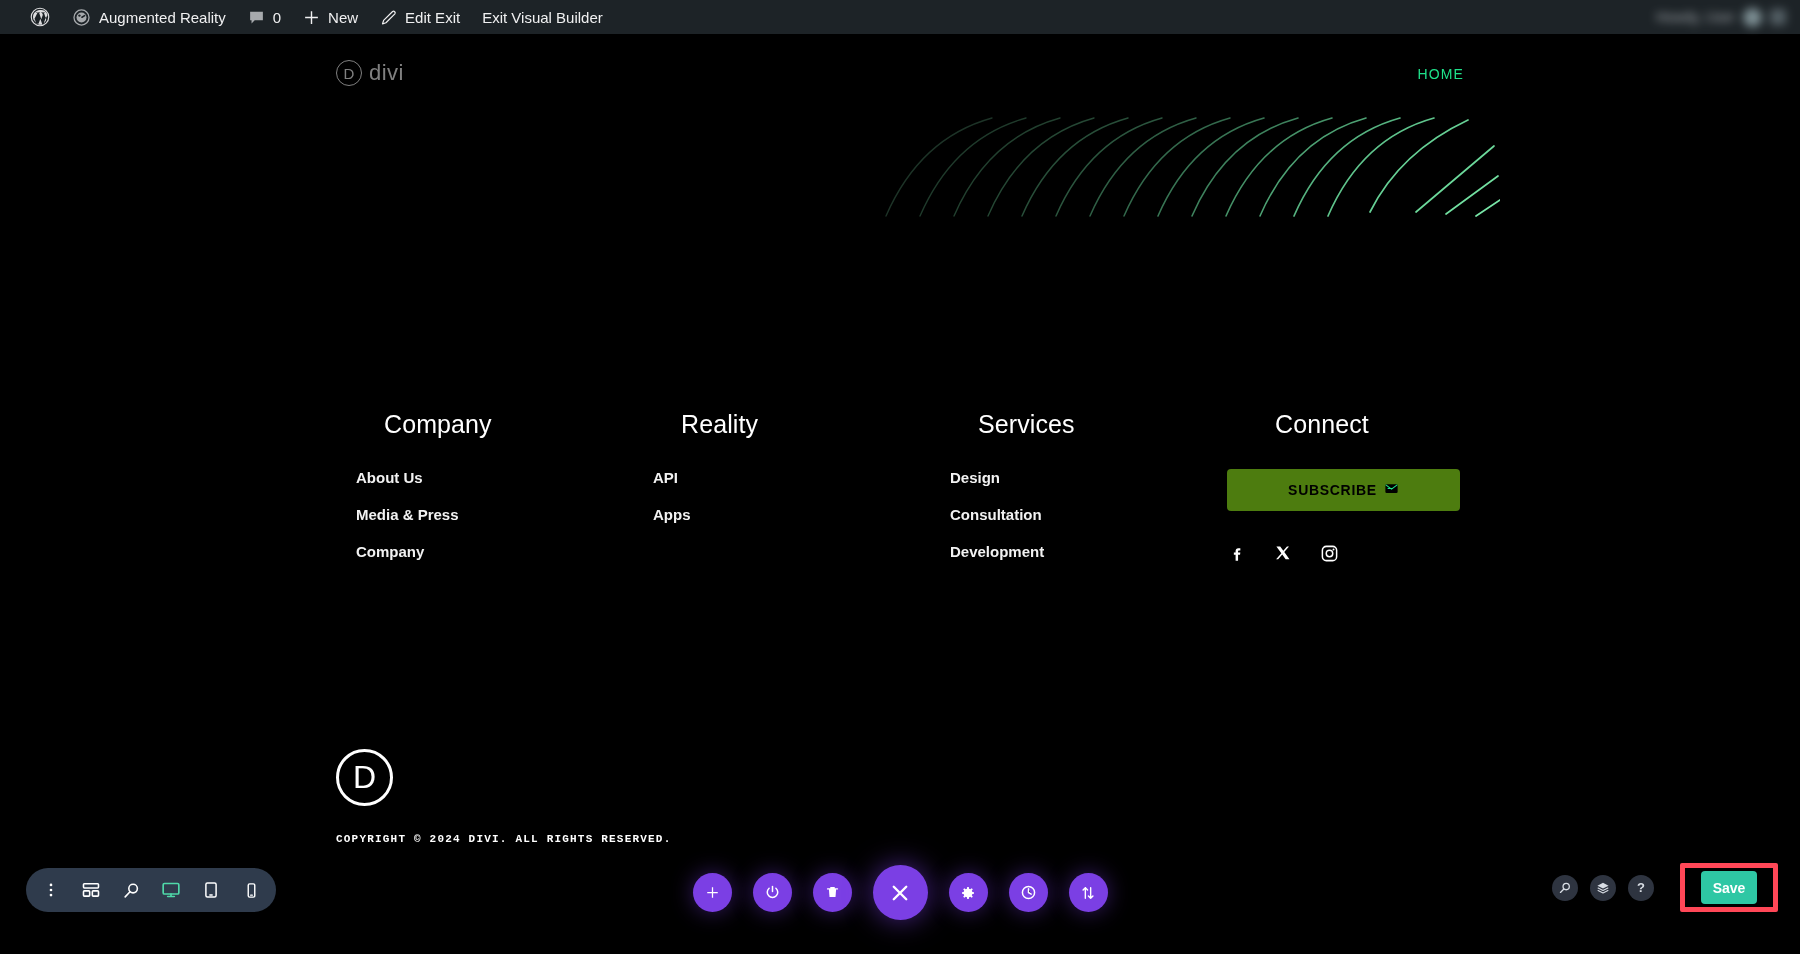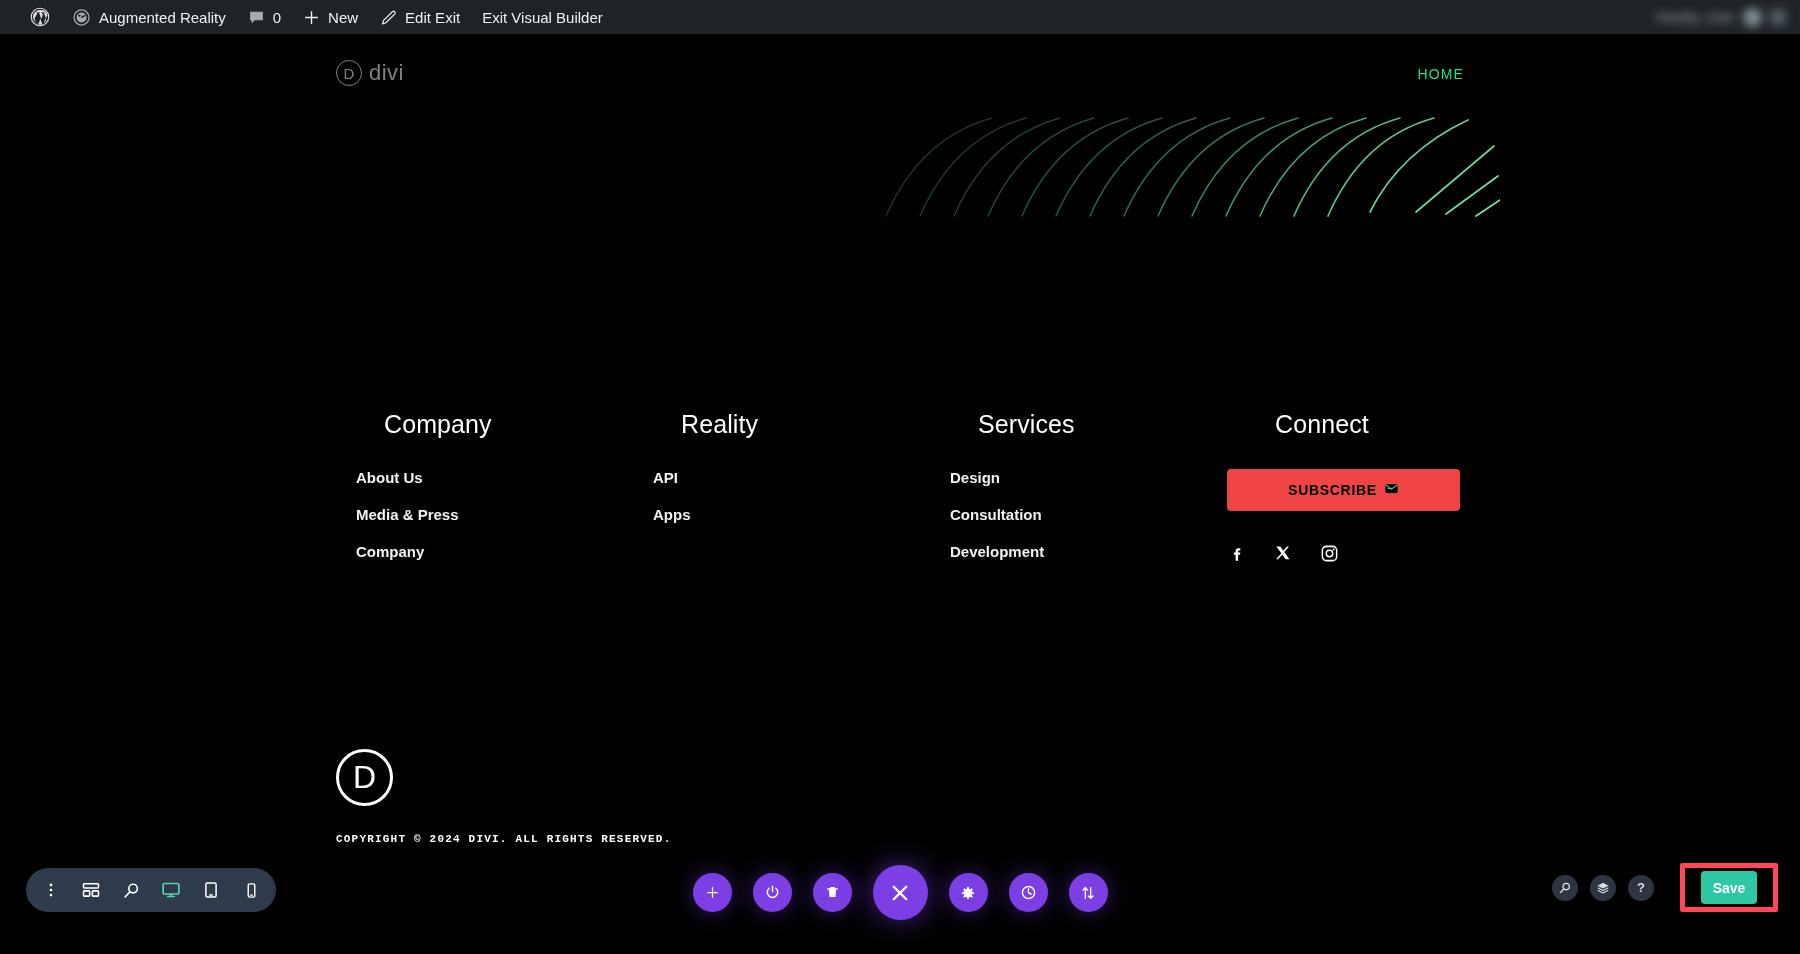--- a/index.html
+++ b/index.html
@@ -99,21 +99,21 @@
     letter-spacing:.6px;
     padding:0 16px;
     font-family:"Liberation Sans",sans-serif;
     outline:none;
     display:block;
   }
   #email-input::placeholder { color:#ffffff; opacity:1; font-weight:700; letter-spacing:.6px; }
   #subscribe-btn {
     margin-top:17px;
     width:233px; height:42px;
-    background:#ef4444; border:none; border-radius:4px;
+    background:#4d7c0f; border:none; border-radius:4px;
     color:#000; font-size:14px; font-weight:700; letter-spacing:.7px;
     display:flex; align-items:center; justify-content:center; gap:7px;
     cursor:pointer; font-family:"Liberation Sans",sans-serif;
   }
   #social-row {
     margin-top:32px; display:flex; align-items:center; gap:26px;
   }
   .soc { cursor:pointer; display:flex; align-items:center; justify-content:center; width:20px; height:20px; }
 
   

